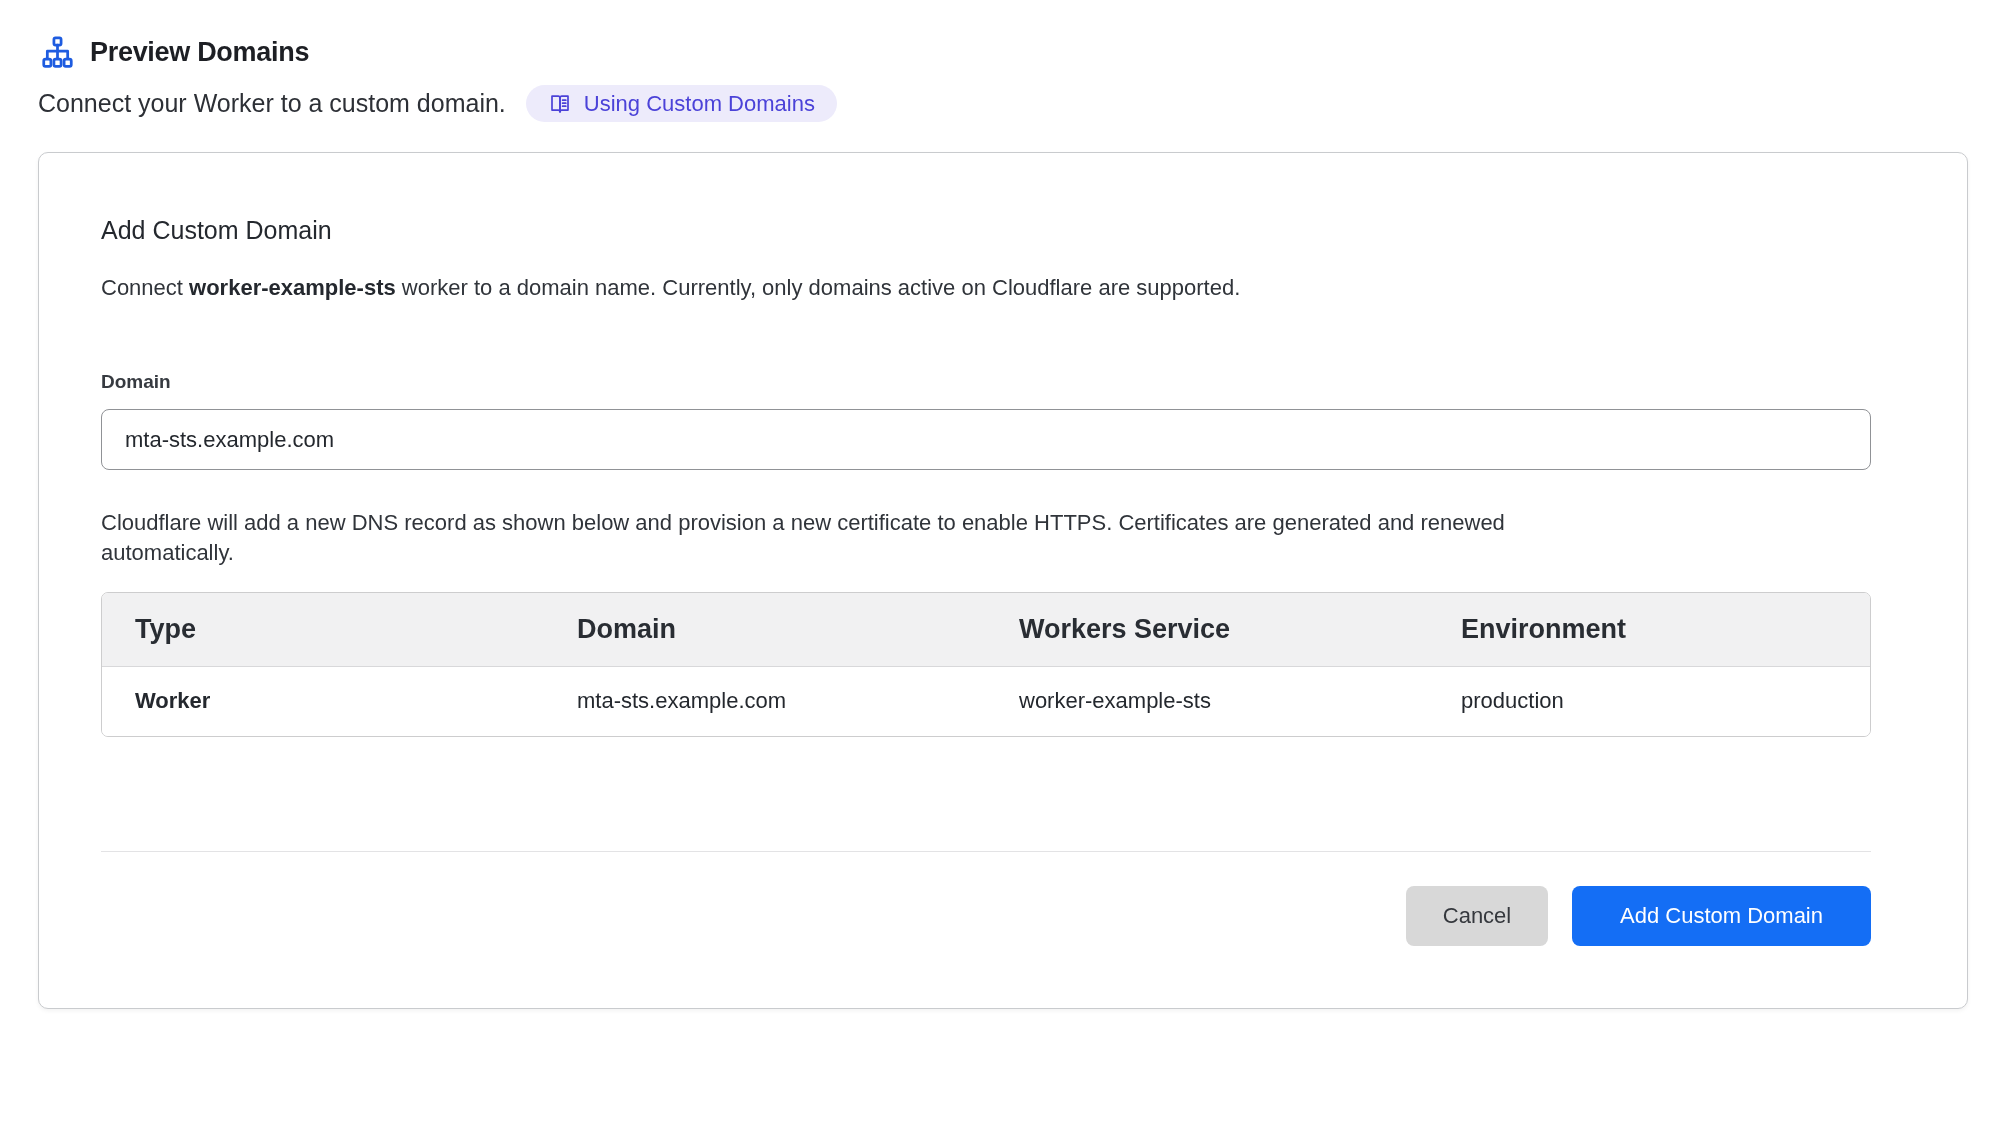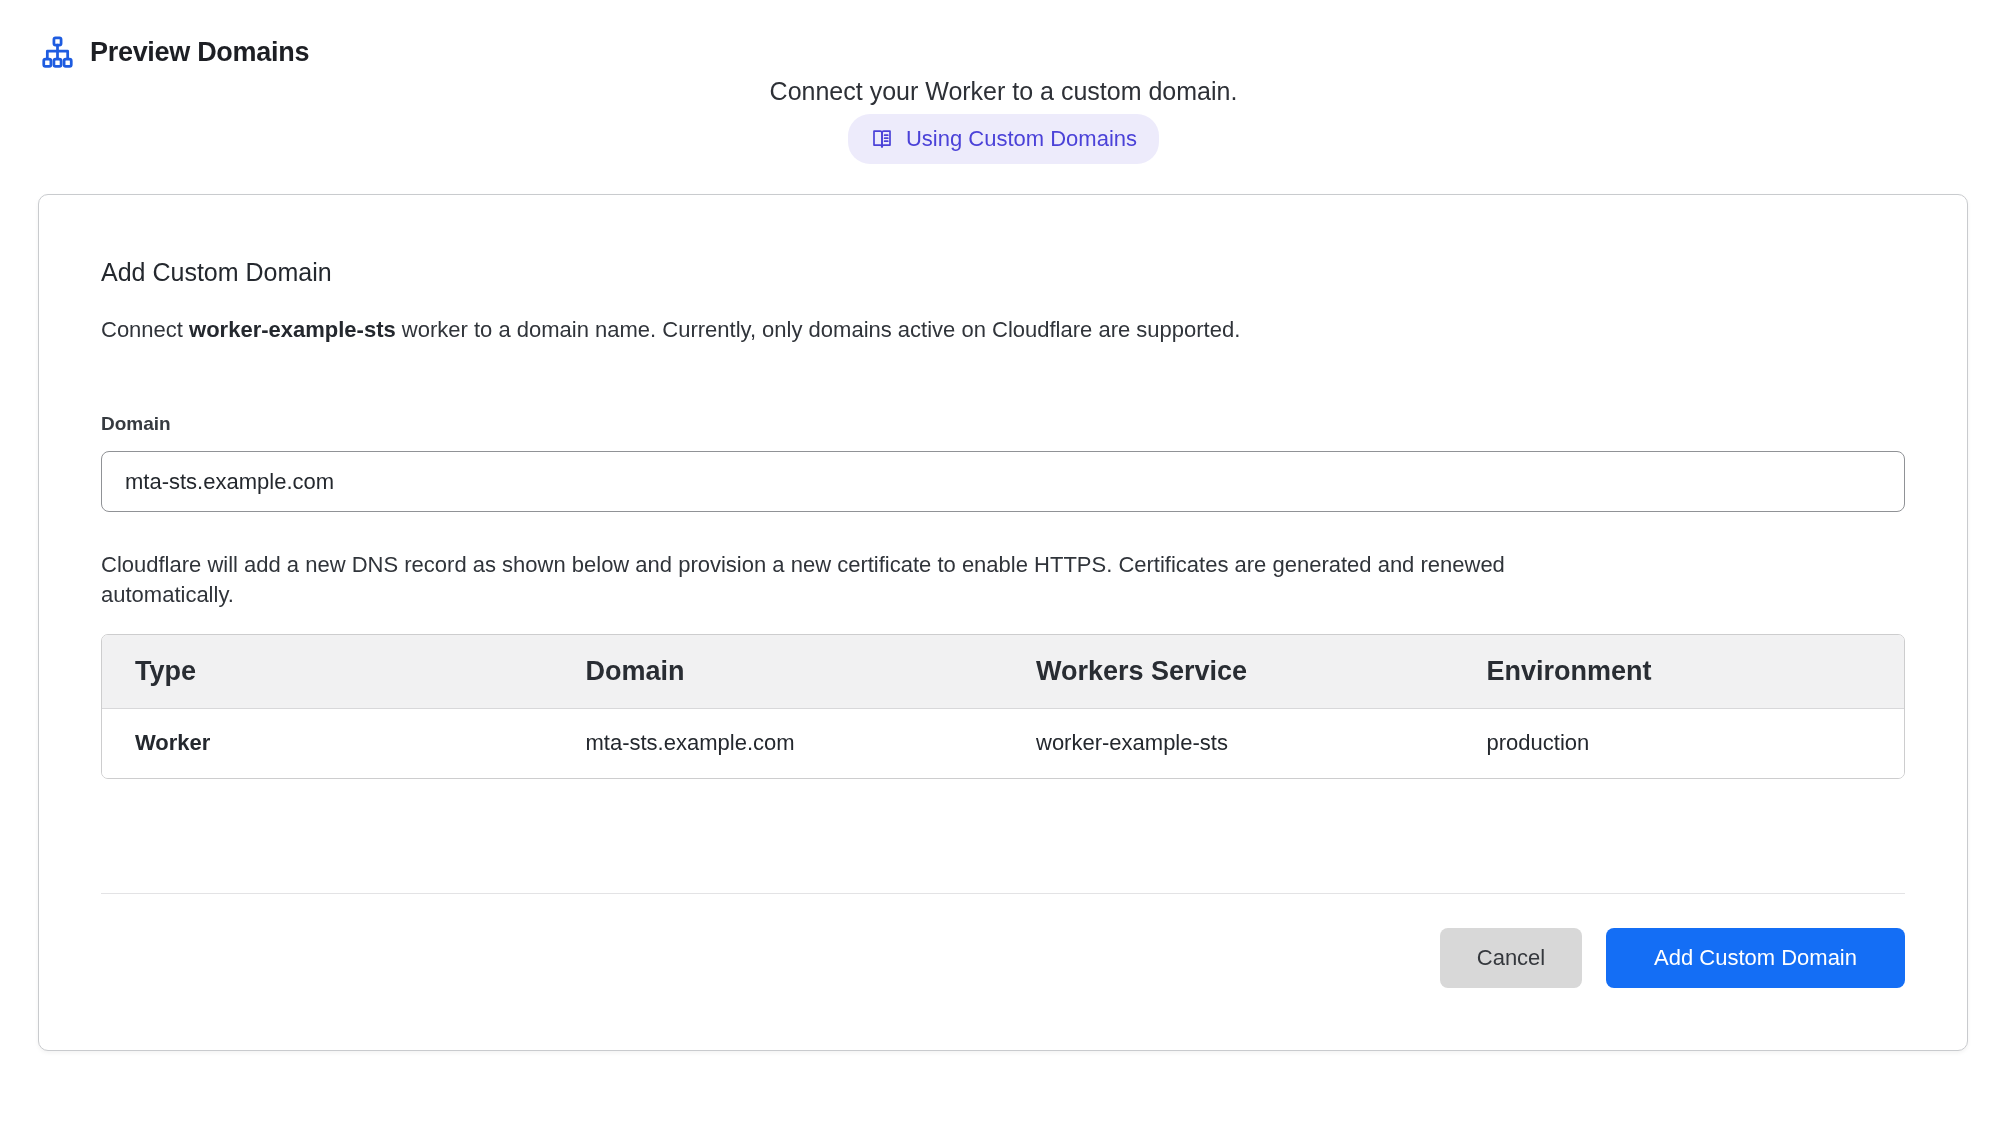--- a/index.html
+++ b/index.html
@@ -6,31 +6,31 @@
   html, body { width: 1999px; height: 1148px; background: #ffffff;
     font-family: "Liberation Sans", sans-serif; color: #24282e; }
 
   .page { padding: 36px 30px 0 38px; }
 
   
   .title-row { display: flex; align-items: center; gap: 16px; margin-left: 3px; }
   .title-row h1 { font-size: 27px; font-weight: 700; color: #1d1f24; letter-spacing: -0.3px; }
   .sitemap-icon { width: 33px; height: 33px; display: block; }
 
-  .sub-row { display: flex; align-items: center; gap: 8px; margin-top: 8px; flex-direction: column; }
+  .sub-row { display: flex; align-items: center; gap: 20px; margin-top: 16px; }
   .subtitle { font-size: 25px; color: #2d3036; }
-  .docs-badge { display: inline-flex; align-items: center; gap: 12px; height: 50px;
+  .docs-badge { display: inline-flex; align-items: center; gap: 12px; height: 37px;
     padding: 0 22px; border-radius: 22px; background: #edebfb; color: #4b42d8;
     font-size: 22px; cursor: pointer; white-space: nowrap; }
   .book-icon { width: 24px; height: 24px; display: block; }
 
   
   .card { width: 1930px; margin-top: 30px; background: #fff; border: 1px solid #c9cbce;
     border-radius: 10px; box-shadow: 0 2px 4px rgba(0,0,0,0.05);
-    padding: 62px 62px 62px 62px; }
+    padding: 62px 96px 62px 62px; }
 
   .card h2 { font-size: 25px; font-weight: 400; color: #24282e; line-height: 30px; }
   .card p { font-size: 22px; color: #30343a; line-height: 30px; }
   .desc { margin-top: 28px; }
   .desc strong { font-weight: 700; color: #24282e; }
 
   .field-label { display: block; margin-top: 68px; font-size: 19px; font-weight: 700; color: #363a40; }
   .domain-input { display: block; width: 100%; height: 61px; margin-top: 16px;
     border: 1px solid #909296; border-radius: 8px; padding: 0 23px;
     font-size: 22px; color: #24282e; font-family: "Liberation Sans", sans-serif;

